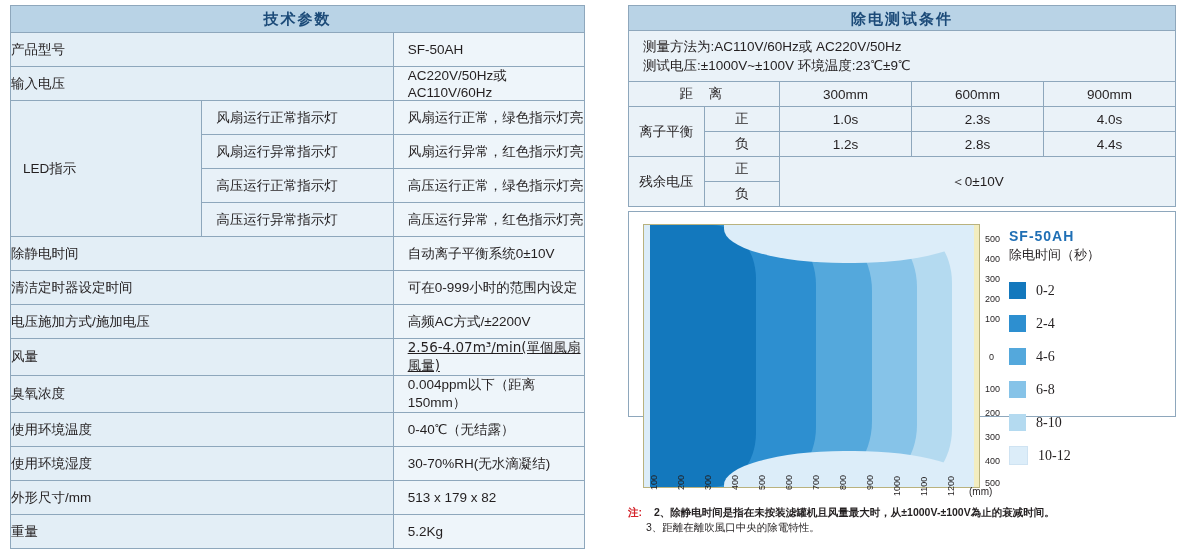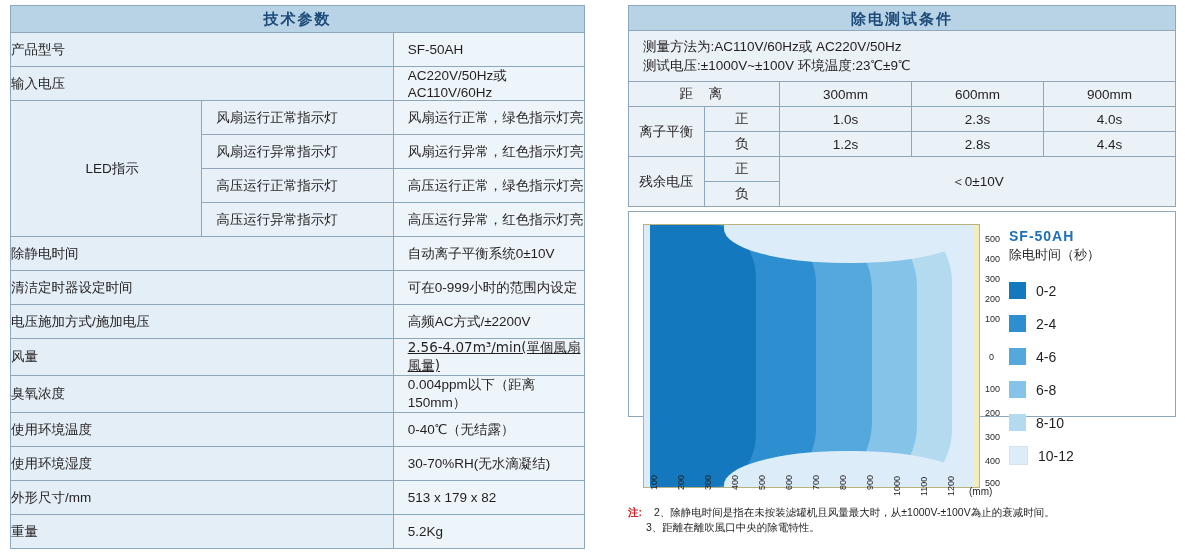--- a/index.html
+++ b/index.html
@@ -50,21 +50,21 @@
     height: 33px;
     font-size: 13.5px;
     padding-left: 12px;
     background: #eaf2f8;
     color: #231f20;
     vertical-align: middle;
   }
   .cell.label { background: #e3eef6; }
   .cell.value { background: #eef5fa; padding-left: 14px; }
   .cell.sub { background: #e8f1f8; padding-left: 14px; }
-  .cell.led { background: #e3eef6; text-align: center; padding-left: 12px; vertical-align: middle; }
+  .cell.led { background: #e3eef6; text-align: left; padding-left: 12px; vertical-align: middle; }
   .mono-ish { font-family: "DejaVu Sans", sans-serif; text-decoration: underline; }
 
   
   .right-panel {
     position: absolute;
     left: 628px;
     top: 5px;
     width: 548px;
   }
   .right-title {
@@ -154,21 +154,21 @@
   .legend-row {
     display: flex;
     align-items: center;
     height: 33px;
   }
   .legend-swatch {
     width: 17px;
     height: 17px;
     margin-right: 10px;
   }
-  .legend-text { font-size: 14px; }
+  .legend-text { font-size: 14px; font-family: Liberation Serif, serif; }
 
   .notes {
     position: absolute;
     left: 628px;
     top: 505px;
     width: 548px;
     font-size: 10.5px;
     line-height: 15px;
     color: #231f20;
   }
@@ -361,19 +361,19 @@
           <span class="legend-text">10-12</span>
         </div>
       </div>
     </div>
   </div>
 
   <div class="notes">
     <div style="display:flex;">
       <span class="note-head">注:</span>
       <ol style="margin-left:2px;">
-        <li style="margin-left:10px;">2、除静电时间是指在未按装滤罐机且风量最大时，从±1000V-±100V為止的衰减时间。</li>
+        <li style="margin-left:10px;font-weight:bold;">2、除静电时间是指在未按装滤罐机且风量最大时，从±1000V-±100V為止的衰减时间。</li>
         <li style="margin-left:2px;">3、距離在離吹風口中央的除電特性。</li>
       </ol>
     </div>
   </div>
 
 </div>
 
 </body></html>

